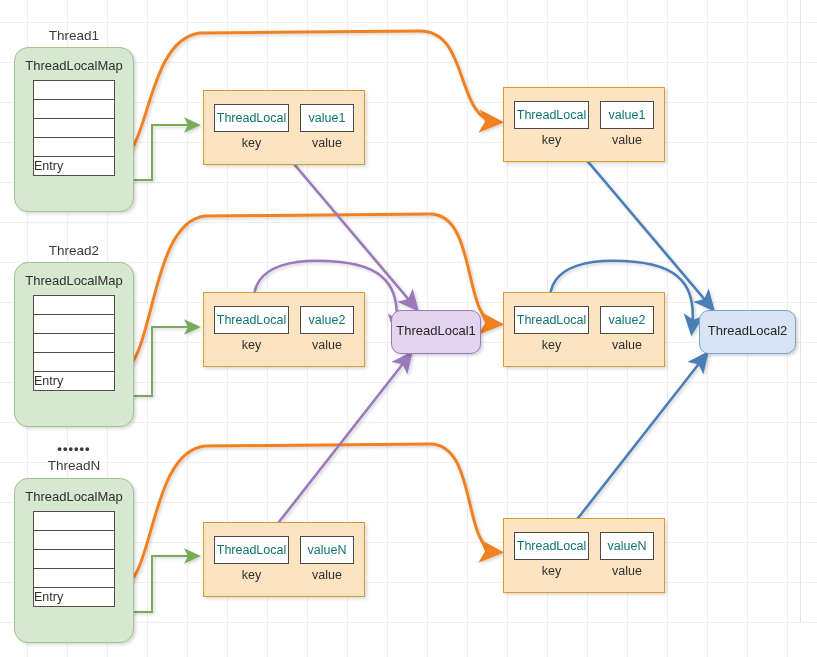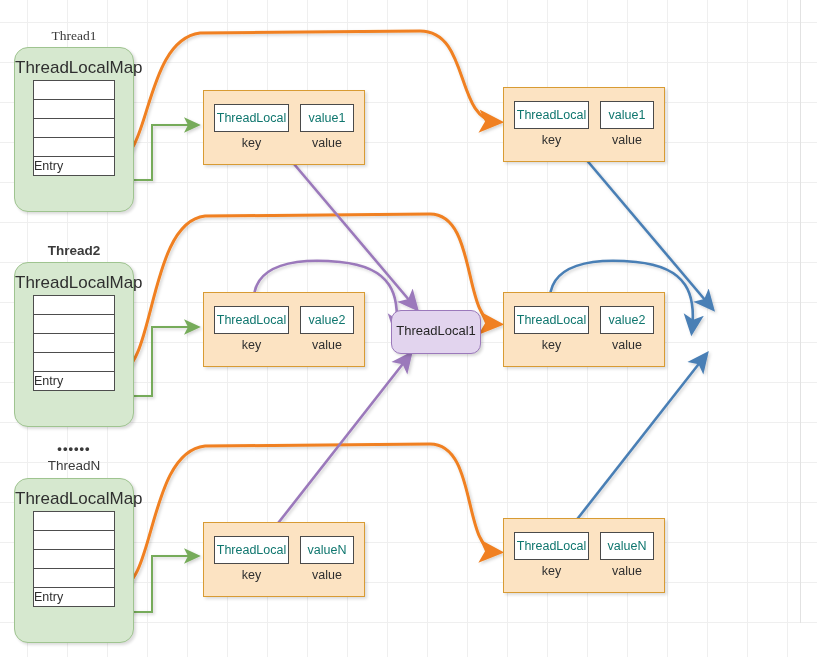--- a/index.html
+++ b/index.html
@@ -39,21 +39,21 @@
   }
   .thread-box{
     position:absolute;
     background:#d6e8cf;
     border:1px solid #9fc490;
     border-radius:14px;
     box-shadow:2px 2px 3px rgba(0,0,0,.14);
   }
   .tlm-title{
     position:absolute;left:0;top:10px;width:100%;
-    text-align:center;font-size:17px;color:#2f2f2f;
+    text-align:center;font-size:13px;color:#2f2f2f;
   }
   .map-table{
     position:absolute;left:18px;top:32px;width:82px;
     border:1px solid #4d4d4d;
     background:#ffffff;
     box-sizing:border-box;
   }
   .map-row{
     height:19px;
     border-bottom:1px solid #4d4d4d;
@@ -138,21 +138,21 @@
       <path d="M272,138 L415,307" fill="none" stroke="#9b79bb" stroke-width="2.6" marker-end="url(#ah-purple)"></path>
       <path d="M254,305 C 250,262 300,258 340,262 C 392,267 400,295 396,330" fill="none" stroke="#9b79bb" stroke-width="2.6" marker-end="url(#ah-purple)"></path>
       <path d="M268,536 L409,356" fill="none" stroke="#9b79bb" stroke-width="2.6" marker-end="url(#ah-purple)"></path>
 
       <path d="M568,138 L711,307" fill="none" stroke="#4a7fb5" stroke-width="2.6" marker-end="url(#ah-blue)"></path>
       <path d="M550,305 C 546,262 596,258 636,262 C 688,267 696,295 692,330" fill="none" stroke="#4a7fb5" stroke-width="2.6" marker-end="url(#ah-blue)"></path>
       <path d="M564,536 L705,356" fill="none" stroke="#4a7fb5" stroke-width="2.6" marker-end="url(#ah-blue)"></path>
     </g>
   </svg>
 
-  <div class="thread-label" style="left:14px;top:28px;font-family:Liberation Serif, serif;">Thread1</div>
+  <div class="thread-label" style="left:14px;top:28px;">Thread1</div>
   <div class="thread-box" style="left:14px;top:47px;width:118px;height:163px;">
     <div class="tlm-title">ThreadLocalMap</div>
     <div class="map-table" style="height:96px;">
       <div class="map-row"></div>
       <div class="map-row"></div>
       <div class="map-row"></div>
       <div class="map-row"></div>
       <div class="map-row">Entry</div>
     </div>
   </div>
@@ -164,21 +164,21 @@
     <div class="slot-cap" style="left:96px;top:45px;width:54px;">value</div>
   </div>
 
   <div class="entry-box" style="left:503px;top:87px;width:160px;height:73px;">
     <div class="slot" style="left:10px;top:13px;width:75px;height:28px;">ThreadLocal</div>
     <div class="slot" style="left:96px;top:13px;width:54px;height:28px;">value1</div>
     <div class="slot-cap" style="left:10px;top:45px;width:75px;">key</div>
     <div class="slot-cap" style="left:96px;top:45px;width:54px;">value</div>
   </div>
 
-  <div class="thread-label" style="left:14px;top:243px;font-weight:bold;">Thread2</div>
+  <div class="thread-label" style="left:14px;top:243px;">Thread2</div>
   <div class="thread-box" style="left:14px;top:262px;width:118px;height:163px;">
     <div class="tlm-title">ThreadLocalMap</div>
     <div class="map-table" style="height:96px;">
       <div class="map-row"></div>
       <div class="map-row"></div>
       <div class="map-row"></div>
       <div class="map-row"></div>
       <div class="map-row">Entry</div>
     </div>
   </div>
@@ -218,13 +218,14 @@
   </div>
 
   <div class="entry-box" style="left:503px;top:518px;width:160px;height:73px;">
     <div class="slot" style="left:10px;top:13px;width:75px;height:28px;">ThreadLocal</div>
     <div class="slot" style="left:96px;top:13px;width:54px;height:28px;">valueN</div>
     <div class="slot-cap" style="left:10px;top:45px;width:75px;">key</div>
     <div class="slot-cap" style="left:96px;top:45px;width:54px;">value</div>
   </div>
 
   <div class="tl-obj tl-purple" style="left:391px;top:310px;width:88px;height:42px;">ThreadLocal1</div>
+  <div class="tl-obj tl-blue" style="left:699px;top:310px;width:95px;height:42px;">ThreadLocal2</div>
 </div>
 
 </body></html>

